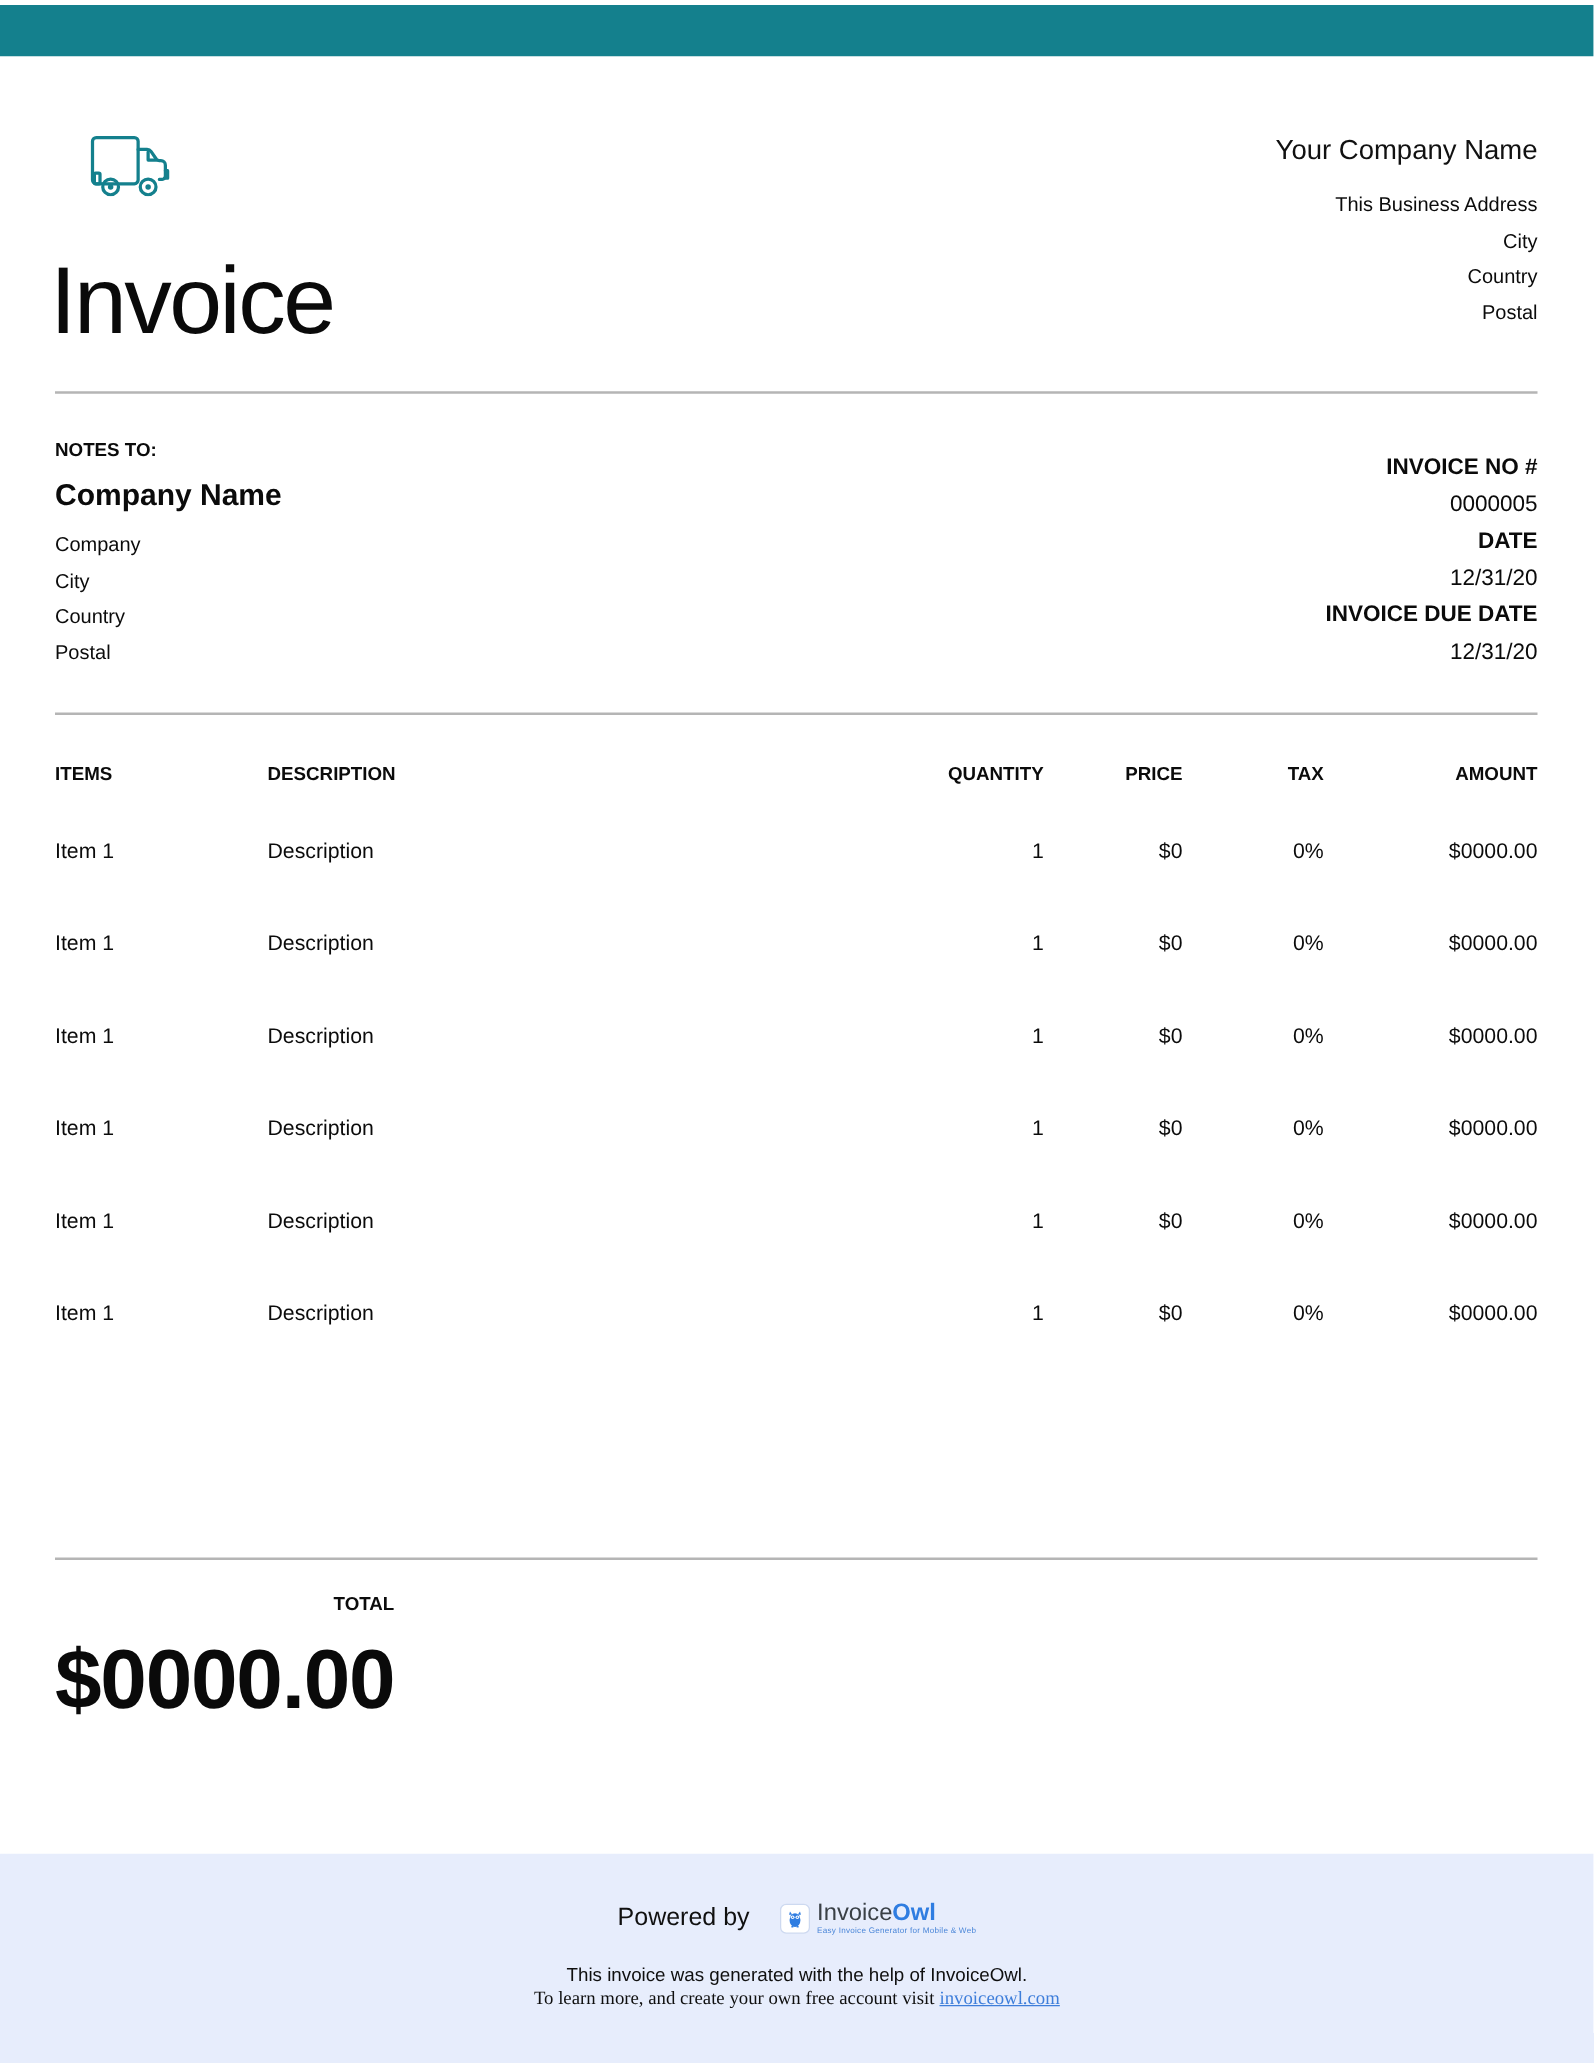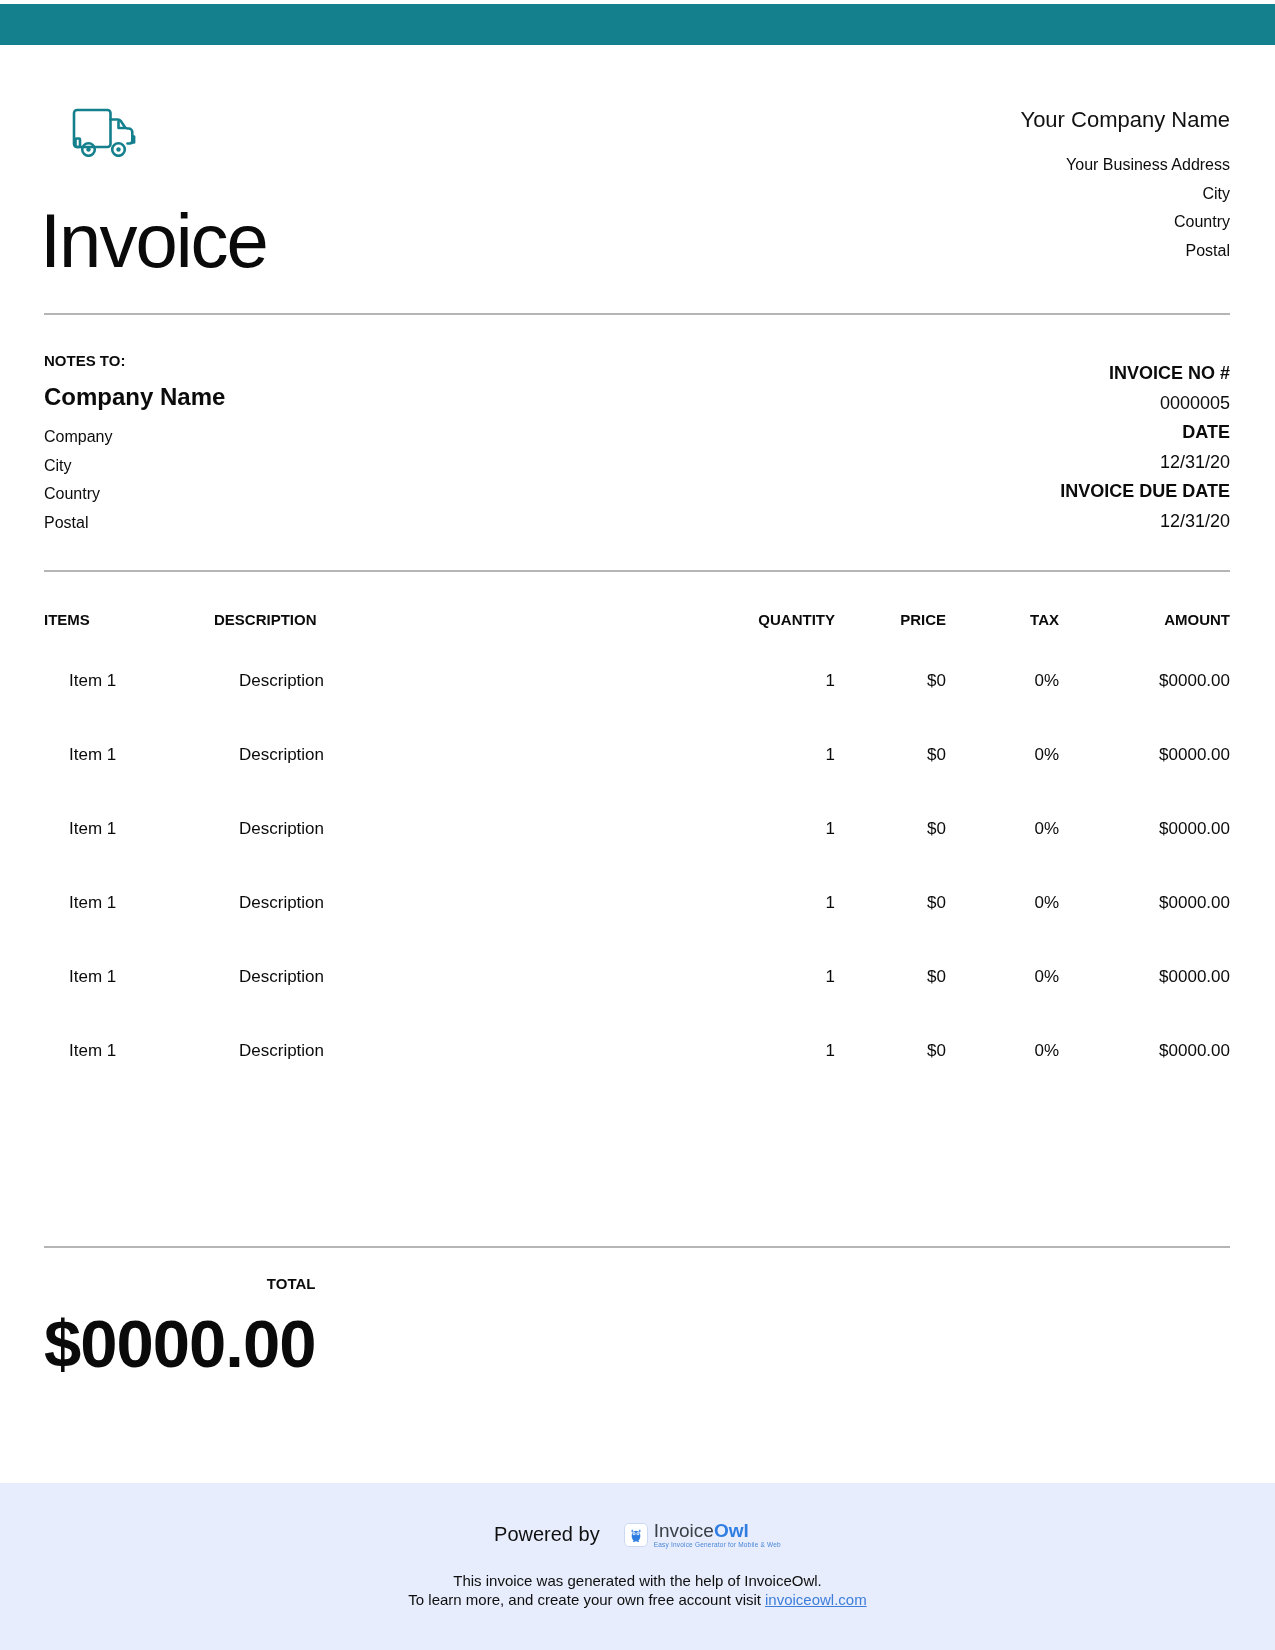--- a/index.html
+++ b/index.html
@@ -26,41 +26,41 @@
   .billing-row { display:flex; justify-content:space-between; margin-top:36px; }
   .section-label { font-size:15px; font-weight:700; line-height:20px; }
   .bill-company { font-size:24px; font-weight:700; line-height:30px; margin-top:11px; }
   .bill-address { margin-top:11px; font-size:16px; line-height:28.5px; }
   .invoice-meta { text-align:right; margin-top:8px; font-size:18px; line-height:29.5px; }
   .invoice-meta .meta-label { font-weight:700; }
 
   .items-table { margin-top:0; }
   .thead, .trow { display:grid; grid-template-columns:170px 1fr 120px 111px 113px 171px; align-items:center; }
   .thead { margin-top:38px; font-size:15px; font-weight:700; line-height:20px; }
-  .trows { margin-top:14px;margin-left:25px; }
+  .trows { margin-top:14px; }
   .trow { height:74px; font-size:17px; }
   .col-qty, .col-price, .col-tax, .col-amount { text-align:right; }
 
   .summary-row { display:flex; justify-content:space-between; margin-top:26px; }
   .notes-text { margin-top:25px; font-size:16px; line-height:22px; }
   .summary-right { text-align:right; }
   .total-value { margin-top:16px; font-size:67px; font-weight:700; letter-spacing:-1px; line-height:1; color:#0a0a0a; }
 
   .footer { position:absolute; left:0; bottom:0; width:100%; height:167px; background:#e7edfc; }
   .powered-row { display:flex; justify-content:center; align-items:center; gap:24px; padding-top:38px; }
   .powered-text { font-size:20px; font-weight:500; color:#101010; }
   .logo-cluster { display:flex; align-items:center; gap:6px; }
   .owl-box { width:24px; height:24px; background:#ffffff; border:1px solid #cdd9f0; border-radius:5px; display:flex; align-items:center; justify-content:center; }
   .logo-texts { display:flex; flex-direction:column; line-height:1; }
   .logo-word { font-size:19px; line-height:19px; }
   .logo-word .w1 { color:#3a4046; }
   .logo-word .w2 { color:#2f7de1; font-weight:700; }
   .logo-tagline { font-size:6.5px; color:#4a86d8; margin-top:2px; letter-spacing:0.2px; }
   .fline1 { margin-top:22px; text-align:center; font-size:15px; line-height:19px; color:#0f0f0f; }
-  .fline2 { text-align:center; font-size:15px; line-height:19px; color:#0f0f0f; }
+  .fline2 { text-align:center; font-size:15px; line-height:19px; color:#0f0f0f;font-family:Liberation Serif, serif; }
   .fline2 a { color:#3e7eda; text-decoration:underline; margin-left:4px; }
 
   svg.icon { display:block; }
 </style>
 </head>
 <body>
 
 <div class="page">
   <div class="top-bar"></div>
 
@@ -80,21 +80,21 @@
             <circle cx="46.5" cy="42.5" r="6.3"></circle>
             <circle cx="46.5" cy="42.5" r="2.2" fill="#14808D" stroke="none"></circle>
           </svg>
         </div>
         <h1 class="page-title">Invoice</h1>
       </div>
 
       <div class="header-right">
         <div class="company-name">Your Company Name</div>
         <div class="company-address">
-          <div>Your Business Address</div>
+          <div>This Business Address</div>
           <div>City</div>
           <div>Country</div>
           <div>Postal</div>
         </div>
       </div>
     </div>
 
     <hr class="divider divider-1">
 
     <div class="billing-row">

